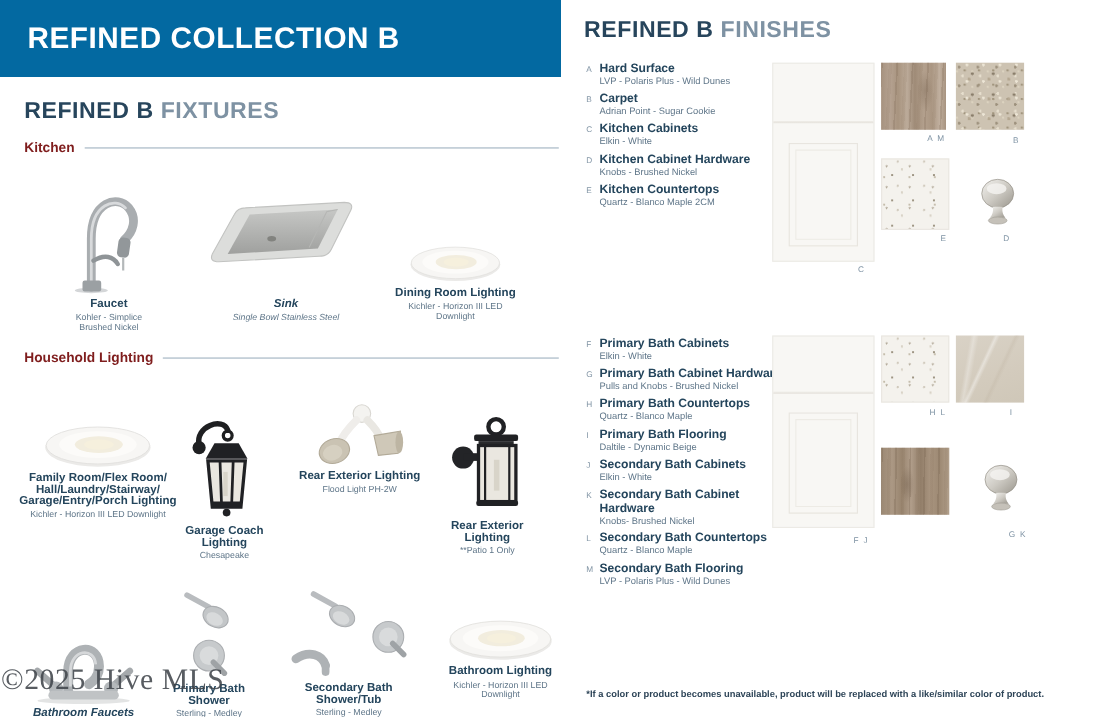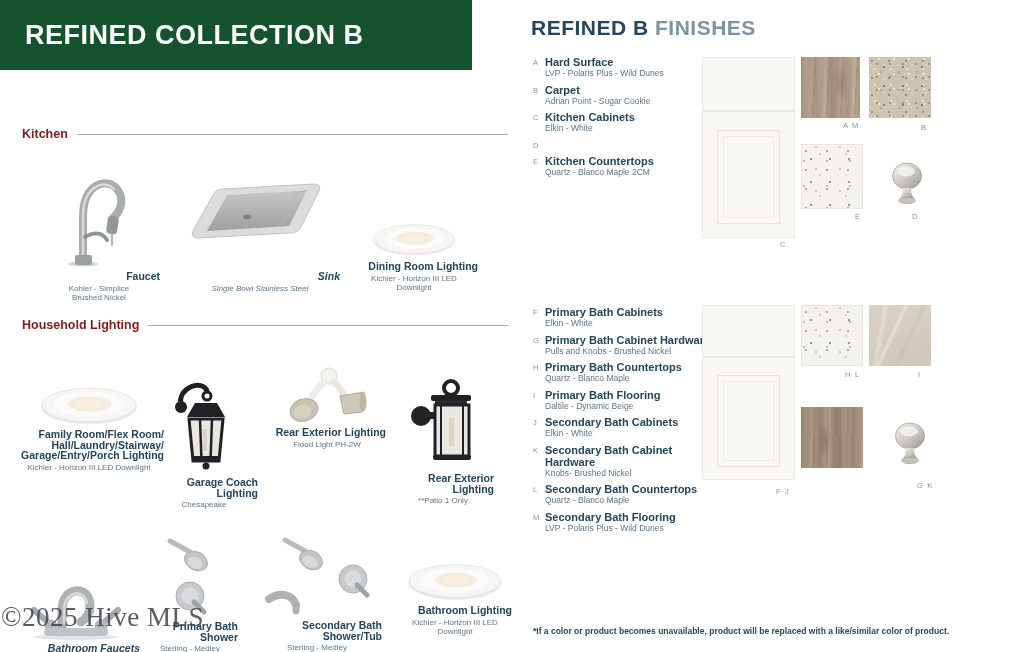--- a/index.html
+++ b/index.html
@@ -1,40 +1,40 @@
 <!DOCTYPE html>
 <html><head>
 <meta charset="utf-8">
 <style>
   * { margin:0; padding:0; box-sizing:border-box; }
   html,body { background:#ffffff; }
   body { font-family:"Liberation Sans","DejaVu Sans",sans-serif; }
   #root { position:relative; width:1017px; height:652px; background:#ffffff; overflow:hidden; }
 
   
-  .banner { position:absolute; left:0; top:0; width:472px; height:70px; background:#14532d; }
+  .banner { position:absolute; left:0; top:0; width:510px; height:70px; background:#0369a1; }
   .banner-title { position:absolute; left:25px; top:0; line-height:70px; font-size:27px; font-weight:700;
                   color:#ffffff; letter-spacing:0.5px; }
 
   
   .panel-head { position:absolute; font-size:21px; font-weight:700; letter-spacing:0.5px; white-space:nowrap; }
   .ph-strong { color:#27455C; }
   .ph-light  { color:#7E92A3; }
 
   
   .sec-head { position:absolute; display:flex; align-items:center; }
   .sec-title { font-size:12.5px; font-weight:700; color:#7f1d1d; white-space:nowrap; }
   .sec-rule { flex:1; height:1px; background:#9FB2C0; margin-left:9px; }
 
   
   .fx-cell { position:absolute; text-align:center; }
   .imgbox { display:flex; align-items:flex-end; justify-content:center; }
   .imgbox.mid { align-items:center; }
   .imgbox.col { flex-direction:column; align-items:center; justify-content:flex-end; gap:4px; }
-  .fx-name { font-size:10.5px; font-weight:700; color:#24455C; line-height:10.5px; white-space:pre-line; margin-top:3px;text-align:right; }
+  .fx-name { font-size:10.5px; font-weight:700; color:#24455C; line-height:10.5px; white-space:pre-line; margin-top:3px; }
   .fx-detail { font-size:8px; color:#5E7588; line-height:9px; white-space:pre-line; margin-top:2px; }
 
   
   .fin-group { position:absolute; width:190px; }
   .fin-item { display:flex; margin-bottom:5px; }
   .fin-letter { width:12px; font-size:7.5px; color:#8295A5; padding-top:2px; flex:none; }
   .fin-name { font-size:11px; font-weight:700; color:#24455C; line-height:12px; }
   .fin-detail { font-size:8.5px; color:#5E7588; line-height:9.5px; margin-top:1px; }
 
   
@@ -96,20 +96,24 @@
 </style>
 </head>
 <body>
 
 <div id="root">
 
   <div class="banner">
     <div class="banner-title">REFINED COLLECTION B</div>
   </div>
 
+  <div class="panel-head" style="left:22px; top:89px;">
+    <span class="ph-strong">REFINED B</span>
+    <span class="ph-light">FIXTURES</span>
+  </div>
 
   <div class="sec-head" style="left:22px; top:127px; width:486px;">
     <span class="sec-title">Kitchen</span>
     <span class="sec-rule"></span>
   </div>
 
   <div class="fx-cell" style="left:38px; top:156px; width:122px;">
     <div class="imgbox" style="height:112px;">
       <svg width="88" height="108" viewBox="0 0 88 106">
         <ellipse cx="28" cy="103" rx="15" ry="2.5" fill="#d4d6d8"></ellipse>
@@ -332,20 +336,24 @@
     </div>
     <div class="fin-item">
       <div class="fin-letter">C</div>
       <div class="fin-body">
         <div class="fin-name">Kitchen Cabinets</div>
         <div class="fin-detail">Elkin - White</div>
       </div>
     </div>
     <div class="fin-item">
       <div class="fin-letter">D</div>
+      <div class="fin-body">
+        <div class="fin-name">Kitchen Cabinet Hardware</div>
+        <div class="fin-detail">Knobs - Brushed Nickel</div>
+      </div>
     </div>
     <div class="fin-item">
       <div class="fin-letter">E</div>
       <div class="fin-body">
         <div class="fin-name">Kitchen Countertops</div>
         <div class="fin-detail">Quartz - Blanco Maple 2CM</div>
       </div>
     </div>
   </div>
 

